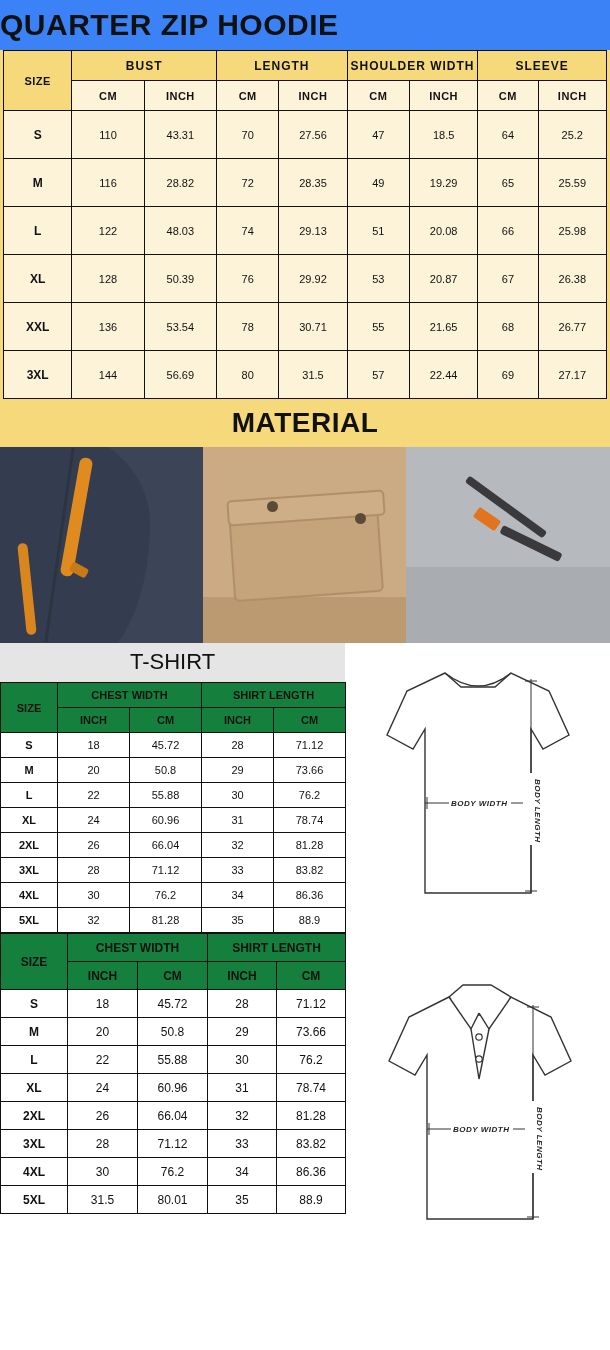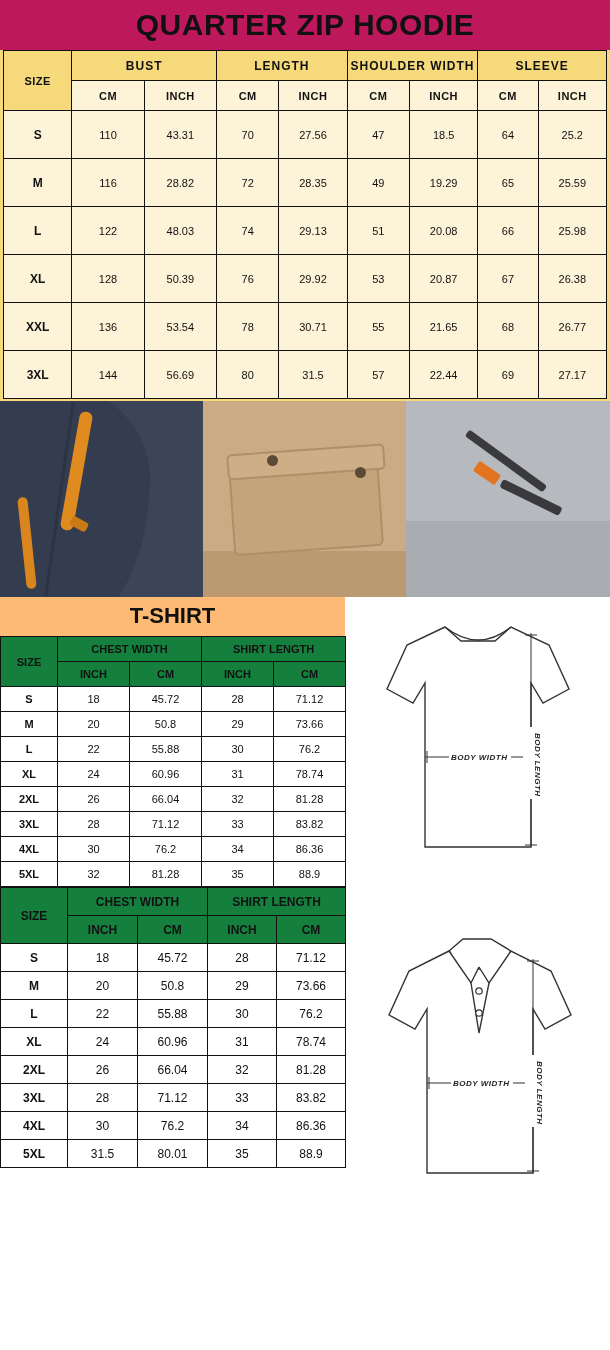--- a/index.html
+++ b/index.html
@@ -7,27 +7,27 @@
     margin: 0; padding: 0;
     width: 610px;
     background: #ffffff;
     font-family: "Liberation Sans", sans-serif;
   }
   .page { width: 610px; position: relative; }
 
   
   .hoodie-block { background: #f5d97a; padding: 0 0 2px 0; }
   .hoodie-title {
-    text-align: center;
+    text-align: left;
     font-size: 30px;
     font-weight: bold;
     letter-spacing: 0.5px;
     color: #111;
     padding: 8px 0 8px 0;
-    background: #be185d;
+    background: #3b82f6;
   }
   table.hoodie {
     width: 604px;
     margin: 0 auto;
     border-collapse: collapse;
     background: #fdf3d8;
     table-layout: fixed;
   }
   table.hoodie th, table.hoodie td {
     border: 1px solid #111;
@@ -185,24 +185,24 @@
     border-radius: 2px;
     transform: rotate(34deg);
   }
 
   
   .sec { display: flex; width: 610px; background: #ffffff; }
   .sec-left { width: 345px; }
   .sec-right { width: 265px; position: relative; font-style: italic; }
 
   .sec-title {
-    background: #fdba74;
+    background: #e5e5e5;
     text-align: center;
     font-size: 22px;
-    font-weight: bold;
+    font-weight: normal;
     color: #111;
     padding: 6px 0 7px 0;
   }
   .polo .sec-title { font-size: 23px; }
 
   table.size {
     width: 345px;
     border-collapse: collapse;
     table-layout: fixed;
     background: #ffffff;
@@ -336,20 +336,21 @@
           <td class="val">57</td>
           <td class="val">22.44</td>
           <td class="val">69</td>
           <td class="val">27.17</td>
         </tr>
       </tbody>
     </table>
   </section>
 
   <section>
+    <div class="material-title">MATERIAL</div>
     <div class="material-row">
       <div class="mat-cell mat-1">
         <div class="navy-seam"></div>
         <div class="string-a"></div>
         <div class="string-tip"></div>
         <div class="string-b"></div>
       </div>
       <div class="mat-cell mat-2">
         <div class="tan-shadow"></div>
         <div class="tan-pocket"></div>

